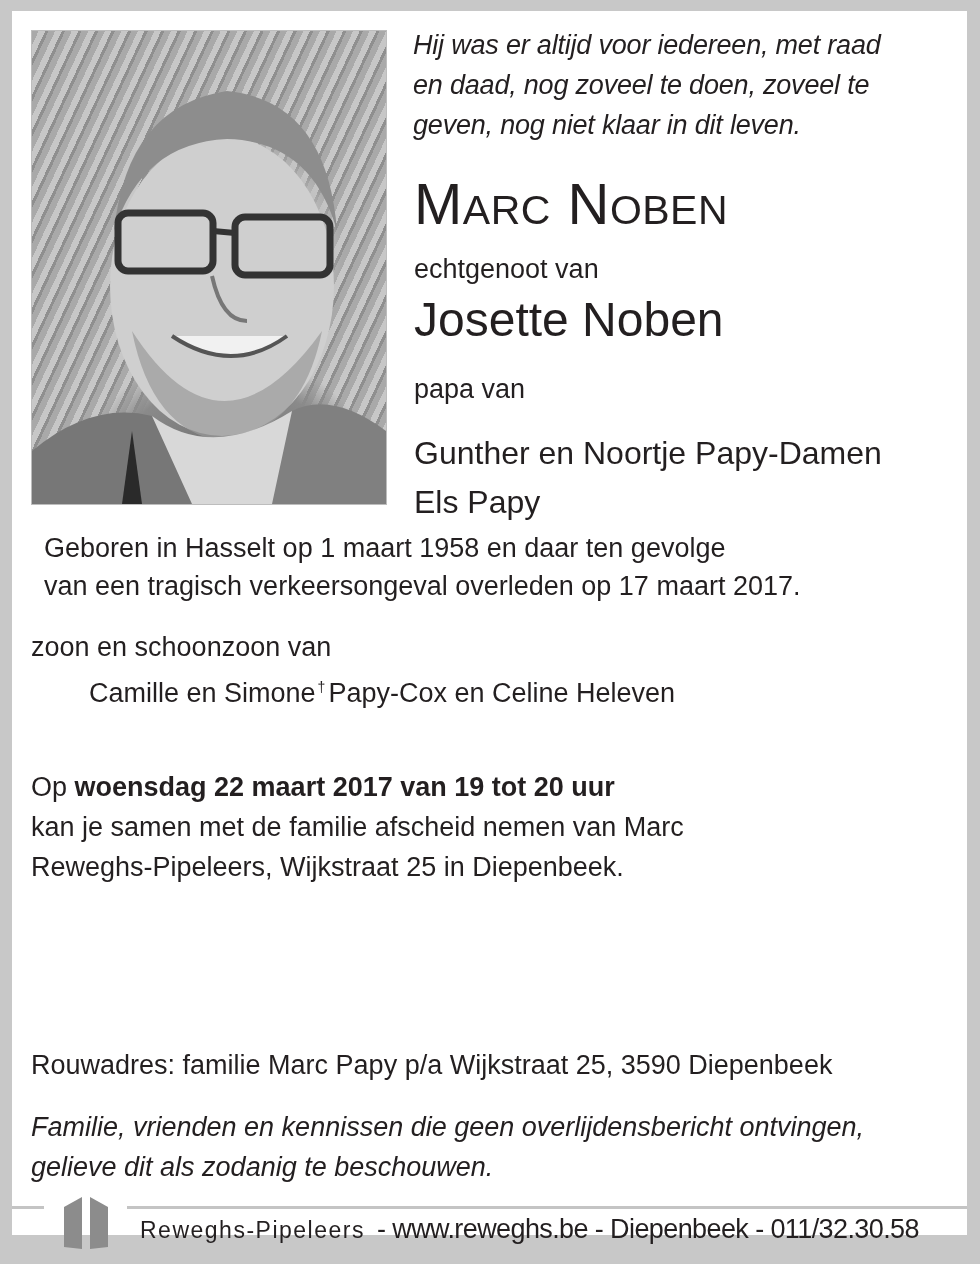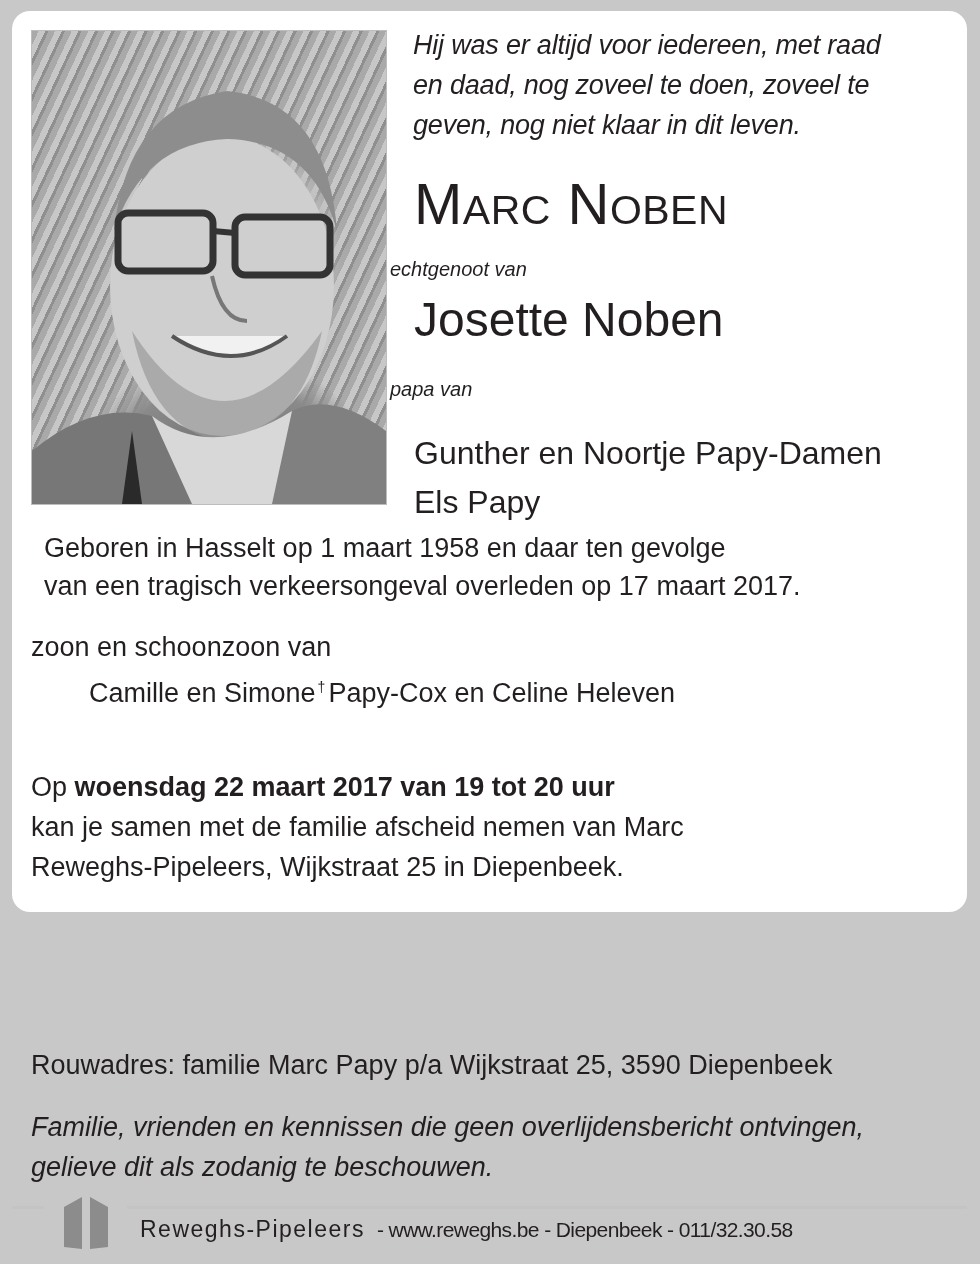--- a/index.html
+++ b/index.html
@@ -2,44 +2,43 @@
 <html><head>
 <meta charset="utf-8">
 <style>
   html, body { margin:0; padding:0; }
   body {
     width:980px; height:1264px; background:#c8c8c8;
     position:relative; overflow:hidden;
     font-family:"Liberation Sans", sans-serif; color:#231f20;
   }
   .sheet {
-    position:absolute; left:12px; top:11px; width:955px; height:901px;
+    position:absolute; left:12px; top:11px; width:955px; height:1224px;
     background:#ffffff;
-    border-radius:18px;
   }
   .photo {
     position:absolute; left:19px; top:19px; width:354px; height:473px;
     border:1px solid #bdbdbd;
     background:
       radial-gradient(ellipse 40% 32% at 58% 46%, #d9d9d9 0%, #bdbdbd 55%, rgba(0,0,0,0) 75%),
       radial-gradient(ellipse 50% 30% at 55% 92%, #6e6e6e 0%, #8a8a8a 60%, rgba(0,0,0,0) 80%),
       repeating-linear-gradient(115deg, #a9a9a9 0 6px, #c7c7c7 6px 12px, #8f8f8f 12px 15px),
       #b0b0b0;
     overflow:hidden;
   }
   .photo svg { position:absolute; left:0; top:0; }
   .quote {
     position:absolute; left:401px; top:14px; width:540px;
     font-style:italic; font-size:27px; line-height:40px; letter-spacing:-0.2px;
   }
   .name-main {
     position:absolute; left:402px; top:158px;
     font-size:58px; line-height:70px; letter-spacing:0.5px; font-variant:small-caps;
   }
-  .lbl { position:absolute; left:378px; font-size:20px; line-height:36px;font-style:italic; }
+  .lbl { position:absolute; left:402px; font-size:27px; line-height:36px; }
   .big { position:absolute; left:402px; font-size:48px; line-height:58px; }
   .mid { position:absolute; left:402px; font-size:32px; line-height:40px;margin-top:16px; }
   .center-block {
     position:absolute; left:0; width:955px; top:518px; text-align:left;
     font-size:27px; line-height:38px;padding-left:32px;
   }
   .body-text { position:absolute; left:19px; font-size:27px; line-height:40px; }
   .indent { padding-left:58px; }
   sup { font-size:14px; vertical-align:10px; margin:0 3px 0 2px; }
   .bold { font-weight:bold; }
@@ -49,21 +48,21 @@
   }
   .footer-line-right {
     position:absolute; left:115px; top:1195px; width:840px; height:3px; background:#c4c4c4;
   }
   .logo { position:absolute; left:46px; top:1184px; width:56px; height:56px; }
   .footer-text {
     position:absolute; left:128px; top:1203px; font-size:23px; line-height:30px;
     color:#231f20; white-space:nowrap;
   }
   .footer-brand { letter-spacing:1.5px; margin-right:12px; }
-  .footer-rest { font-size:21px; letter-spacing:-0.6px;text-align:center; }
+  .footer-rest { font-size:27px; letter-spacing:-0.6px;text-align:center; }
 </style>
 </head>
 <body>
 
 <div class="sheet">
 
   <div class="photo">
     <svg width="354" height="473" viewBox="0 0 354 473">
 
       <ellipse cx="190" cy="255" rx="112" ry="150" fill="#cfcfcf"></ellipse>

